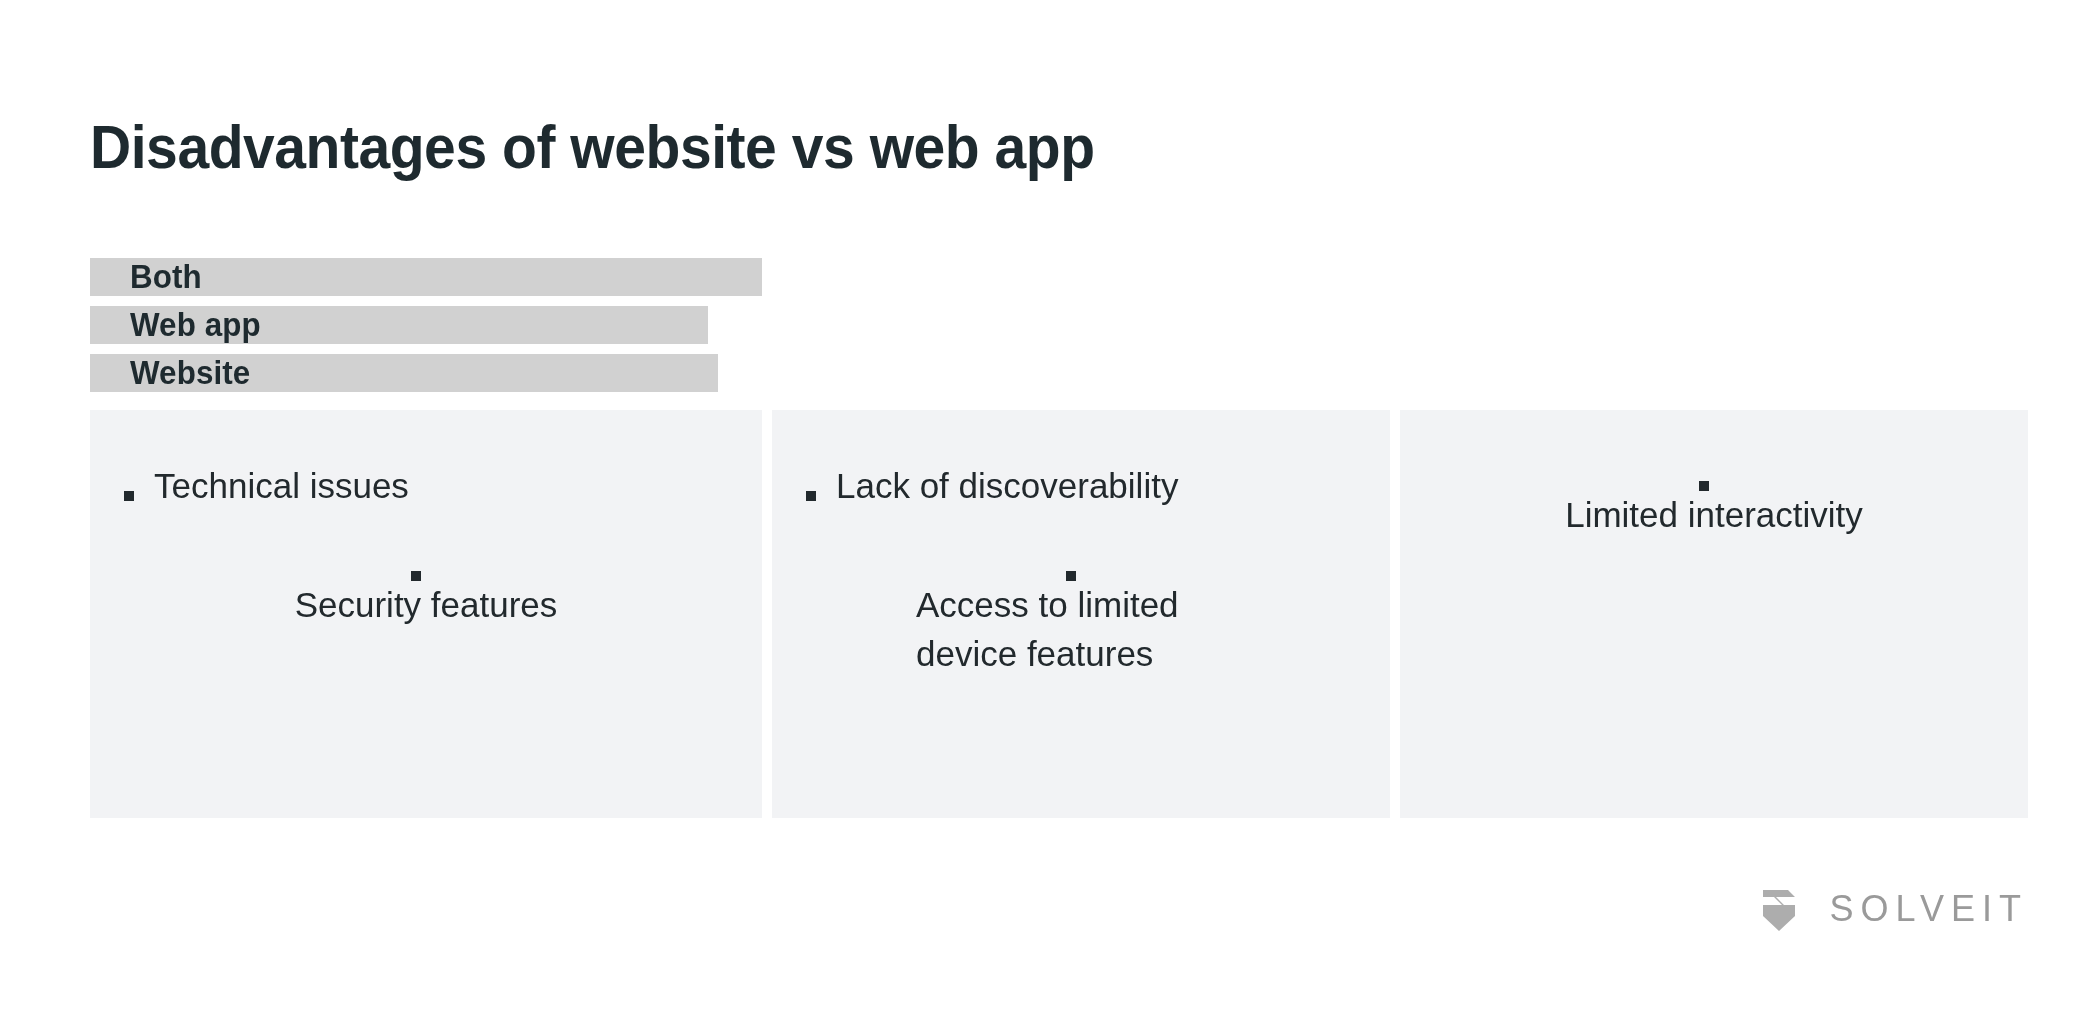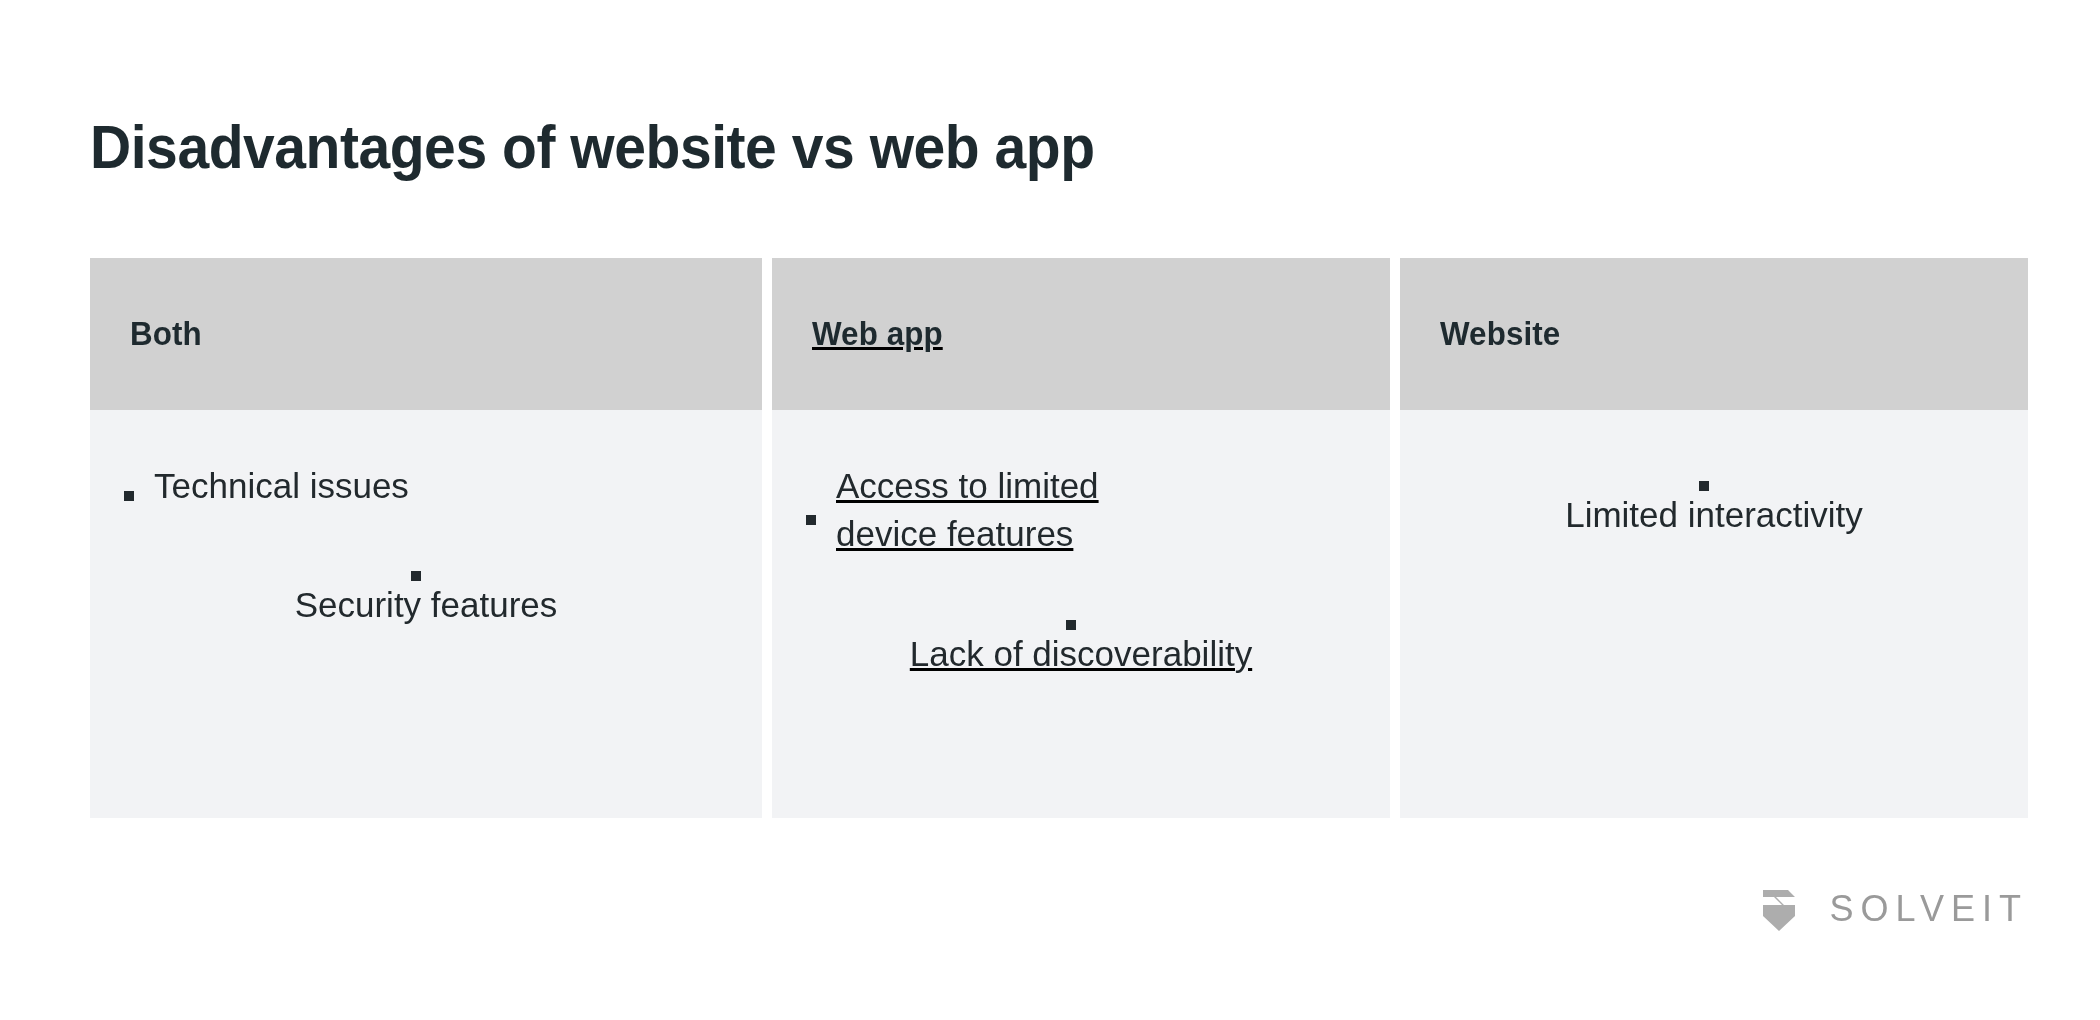--- a/index.html
+++ b/index.html
@@ -45,20 +45,21 @@
     position: absolute;
     left: 90px;
     top: 258px;
     width: 1938px;
   }
 
   .table-header-row {
     display: flex;
     height: 152px;
     background: #ffffff;
+    flex-direction: column;
   }
   .table-body-row {
     display: flex;
     min-height: 408px;
     background: #ffffff;
   }
 
   .th-cell {
     background: #d1d1d1;
     display: flex;
@@ -68,21 +69,21 @@
   }
   .td-cell {
     background: #f2f3f5;
     box-sizing: border-box;
     padding: 52px 34px 30px 34px;
   }
 
   
   .col-1 { width: 672px; }
   .col-gap { width: 10px; background: #ffffff; flex: 0 0 10px; }
-  .col-2 { width: 618px; text-decoration: underline; }
+  .col-2 { width: 618px; }
   .col-3 { width: 628px; }
 
   .th-label {
     font-size: 33px;
     font-weight: 700;
     color: #1e2a2f;
     letter-spacing: 0.1px;
     font-family: "Liberation Sans Narrow", "Liberation Sans", sans-serif;
     transform: scaleX(0.95);
     transform-origin: left center;
@@ -177,25 +178,25 @@
           </li>
         </ul>
       </div>
 
       <div class="col-gap"></div>
 
       <div class="td-cell col-2">
         <ul class="bullet-list">
           <li class="bullet-item">
             <span class="bullet-marker"></span>
+            <span class="bullet-text">Lack of discoverability</span>
+          </li>
+          <li class="bullet-item">
+            <span class="bullet-marker"></span>
             <span class="bullet-text wrapped">Access to limited device features</span>
-          </li>
-          <li class="bullet-item">
-            <span class="bullet-marker"></span>
-            <span class="bullet-text">Lack of discoverability</span>
           </li>
         </ul>
       </div>
 
       <div class="col-gap"></div>
 
       <div class="td-cell col-3">
         <ul class="bullet-list">
           <li class="bullet-item">
             <span class="bullet-marker"></span>

